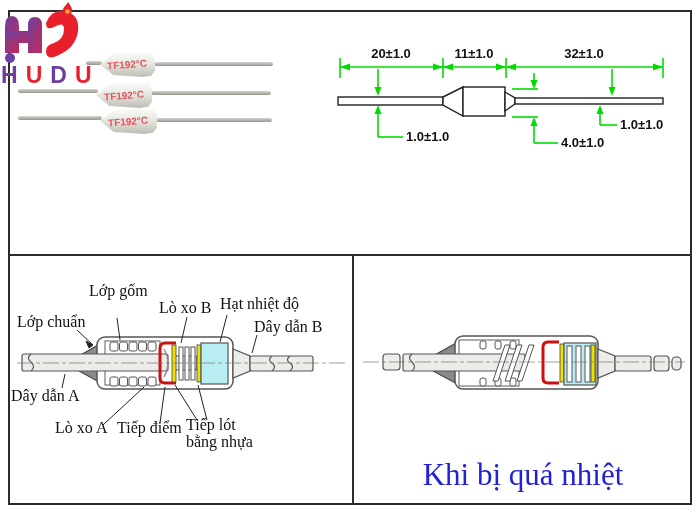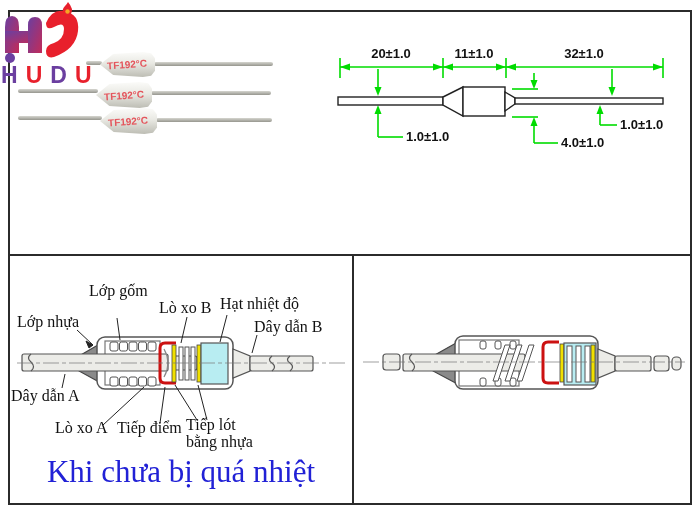--- a/index.html
+++ b/index.html
@@ -189,33 +189,32 @@
         <line x1="178" y1="60" x2="172" y2="86"></line>
         <line x1="218" y1="58" x2="211" y2="85"></line>
         <line x1="248" y1="78" x2="243" y2="96"></line>
         <line x1="53" y1="131" x2="56" y2="117"></line>
         <line x1="94" y1="168" x2="135" y2="130"></line>
         <line x1="151" y1="166" x2="156" y2="130"></line>
         <line x1="188" y1="163" x2="166" y2="128"></line>
         <line x1="198" y1="163" x2="189" y2="128"></line>
       </g>
     </svg>
-    <div class="part-label" style="left:8px;top:57px">Lớp nhựa</div>
+    <div class="part-label" style="left:8px;top:57px">Lớp chuẩn</div>
     <div class="part-label" style="left:80px;top:26px">Lớp gốm</div>
     <div class="part-label" style="left:150px;top:43px">Lò xo B</div>
     <div class="part-label" style="left:211px;top:39px">Hạt nhiệt độ</div>
     <div class="part-label" style="left:245px;top:62px">Dây dẫn B</div>
     <div class="part-label" style="left:2px;top:131px">Dây dẫn A</div>
     <div class="part-label" style="left:46px;top:163px">Lò xo A</div>
     <div class="part-label" style="left:108px;top:163px">Tiếp điểm</div>
     <div class="part-label" style="left:177px;top:160px">
       <div>Tiếp lót</div>
       <div>bằng nhựa</div>
     </div>
-    <div class="caption" style="top:197px">Khi chưa bị quá nhiệt</div>
   </div>
 
   <div class="abs panel" id="panel-right">
     <svg style="position:absolute;left:0;top:0;width:336px;height:245px" viewBox="0 0 336 245">
       <g stroke="#555" stroke-width="1.2" fill="#ECECE8">
         <polygon points="78,99 110,81 110,131 78,114" fill="#8A8A8A" stroke="#444"></polygon>
         <rect x="100" y="79" width="143" height="53" rx="8" fill="#fff" stroke-width="1.5"></rect>
         <rect x="104" y="83" width="60" height="46" fill="#fff" stroke="#777"></rect>
         <rect x="28" y="97" width="17" height="16" rx="3"></rect>
         <rect x="48" y="97" width="122" height="17" rx="2"></rect>
@@ -240,15 +239,16 @@
           <rect x="230" y="89" width="5" height="36"></rect>
         </g>
         <rect x="236" y="88" width="4" height="37" fill="#F0E000" stroke="#444" stroke-width="0.8"></rect>
         <polygon points="243,92 260,99 260,114 243,121"></polygon>
         <rect x="260" y="99" width="36" height="15" rx="2"></rect>
         <rect x="299" y="99" width="15" height="15" rx="3"></rect>
         <rect x="317" y="100" width="9" height="13" rx="4"></rect>
       </g>
       <line x1="8" y1="105" x2="330" y2="105" stroke="#777" stroke-width="0.7" stroke-dasharray="16 3 4 3"></line>
     </svg>
+    <div class="caption" style="top:200px">Khi bị quá nhiệt</div>
   </div>
 
 </div>
 
 </body></html>

